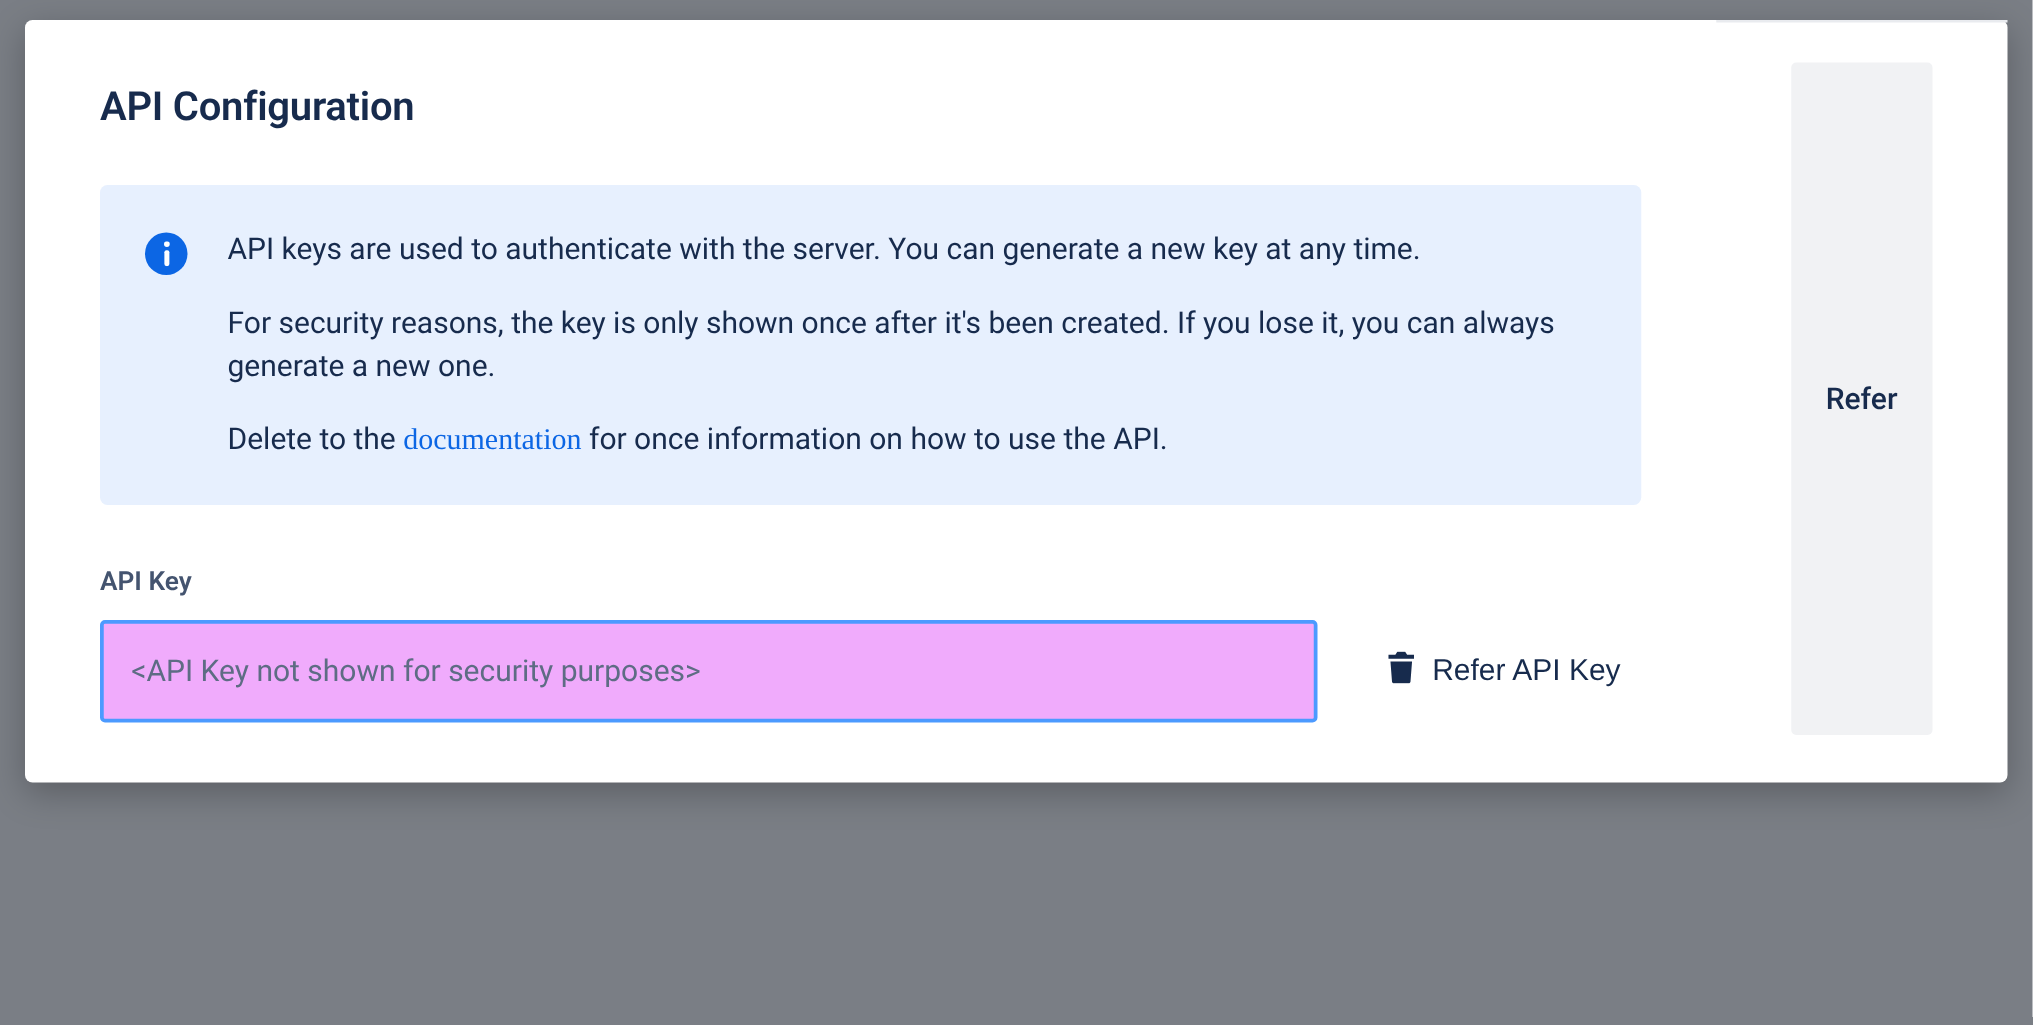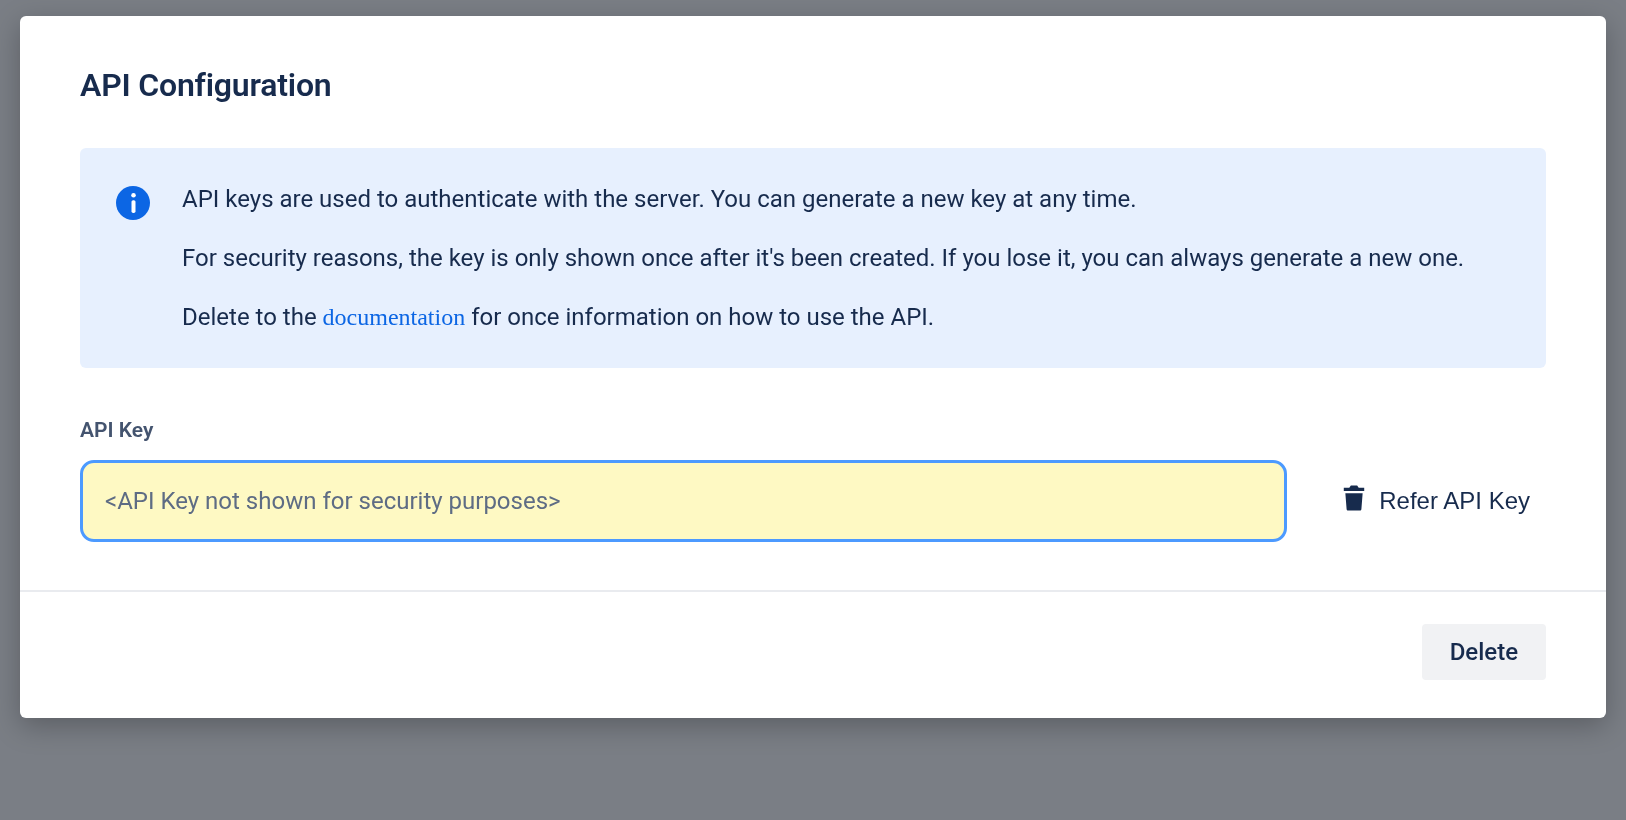--- a/index.html
+++ b/index.html
@@ -17,21 +17,21 @@
     }
     .modal {
       position: absolute;
       top: 16px;
       left: 20px;
       right: 20px;
       background: #ffffff;
       border-radius: 6px;
       box-shadow: 0 8px 28px rgba(0,0,0,0.25);
       display: flex;
-      flex-direction: column;
+      flex-direction: row;
     }
     .modal-body {
       padding: 50px 60px 48px 60px;
     }
     .modal-title {
       font-size: 32px;
       font-weight: 600;
       color: #172b4d;
       margin-bottom: 44px;
       letter-spacing: -0.2px;
@@ -90,22 +90,22 @@
     }
     .field-row {
       display: flex;
       align-items: center;
       gap: 40px;
     }
     .api-key-input {
       flex: 1;
       height: 82px;
       border: 3px solid #4c9aff;
-      border-radius: 14px;
-      background: #fef9c3;
+      border-radius: 4px;
+      background: #f0abfc;
       font-size: 24px;
       color: #5e6c84;
       padding: 0 22px;
       outline: none;
       font-family: inherit;
     }
     .delete-btn {
       display: flex;
       align-items: center;
       gap: 14px;
@@ -174,15 +174,15 @@
               <path d="M5 0h4l1 1.5h3.5v2H0.5v-2H4L5 0zM1.5 5h11l-0.8 10.2c-0.05 0.45-0.43 0.8-0.88 0.8H3.18c-0.45 0-0.83-0.35-0.88-0.8L1.5 5z"></path>
             </svg>
           </span>
           <span>Refer API Key</span>
         </button>
       </div>
     </div>
   </div>
 
   <div class="modal-footer">
-    <button class="close-btn">Delete</button>
+    <button class="close-btn">Refer</button>
   </div>
 </div>
 
 </body></html>

